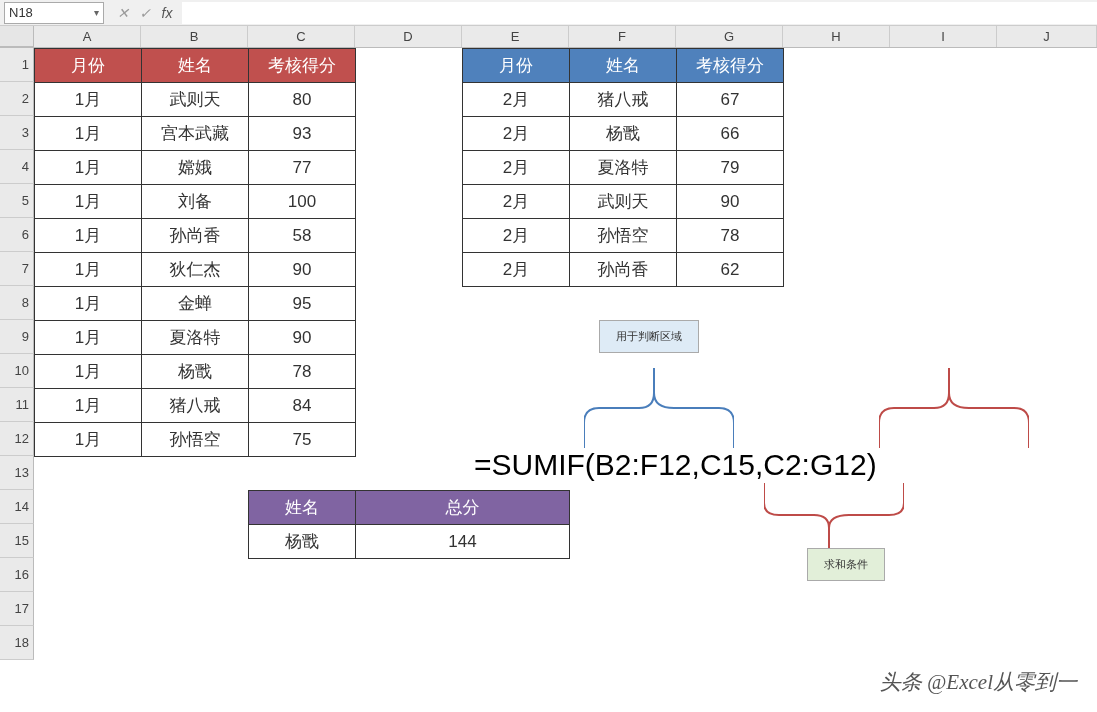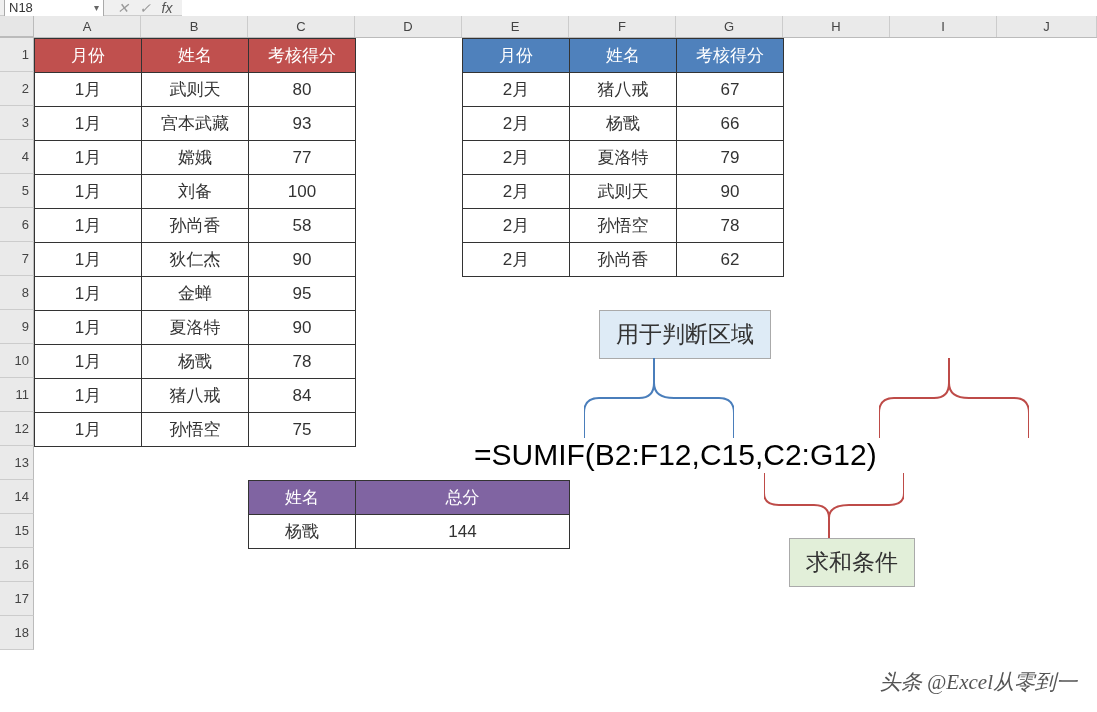--- a/index.html
+++ b/index.html
@@ -1,19 +1,19 @@
 <!DOCTYPE html>
 <html><head>
   <meta charset="utf-8">
   <style>
     * { box-sizing: border-box; }
     body { margin: 0; padding: 0; font-family: Arial, "Microsoft YaHei", sans-serif; font-size: 14px; color: #333; background: #fff; width: 1097px; height: 712px; position: relative; }
     
     
-    .formula-bar { height: 16px; border-bottom: 1px solid #ccc; display: flex; align-items: center; background: #f0f0f0; }
+    .formula-bar { height: 26px; border-bottom: 1px solid #ccc; display: flex; align-items: center; background: #f0f0f0; }
     .name-box { width: 100px; height: 22px; background: #fff; border: 1px solid #aaa; margin: 0 4px; padding: 0 4px; font-size: 13px; display: flex; align-items: center; justify-content: space-between; }
     .name-box .dropdown { color: #666; font-size: 10px; }
     .fb-controls { display: flex; align-items: center; gap: 4px; padding: 0 6px; }
     .fb-btn { width: 18px; height: 22px; display: flex; align-items: center; justify-content: center; color: #999; cursor: pointer; font-style: italic; }
     .fx { color: #555; }
     .formula-input { flex: 1; height: 22px; background: #fff; border: none; padding: 0 4px; }
     
     
     .grid-wrap { position: relative; }
     .col-headers { display: flex; height: 22px; background: #e6e6e6; border-bottom: 1px solid #bbb; }
@@ -43,21 +43,21 @@
     .t2 th { background: #4f81bc; color: #fff; width: 107px; }
     .t2 td { width: 107px; }
     
     .t3 { left: 214px; top: 442px; }
     .t3 th { background: #8064a2; color: #fff; }
     .t3 td { }
     .t3 .c1 { width: 107px; } .t3 .c2 { width: 214px; }
     
     
     .anno { position: absolute; left: 420px; top: 250px; width: 660px; height: 380px; }
-    .anno-box { position: absolute; padding: 8px 16px; font-size: 23px; text-align: left; border: 1px solid #aaa; }
+    .anno-box { position: absolute; padding: 8px 16px; font-size: 11px; text-align: left; border: 1px solid #aaa; }
     .ab-blue { background: #deebf6; }
     .ab-green { background: #e2efd9; }
     
     .formula-text { position: absolute; font-size: 30px; font-family: Liberation Sans, sans-serif; color: #000000; white-space: nowrap; }
     
     .brace { position: absolute; }
     .brace svg { display: block; }
     
     .watermark { position: absolute; right: 20px; bottom: 16px; font-size: 21px; color: #555; font-style: italic; font-family: "SimSun"; text-align: center; }
   </style>
@@ -229,21 +229,21 @@
         </tr>
         <tr>
           <td class="c1">杨戬</td>
           <td class="c2">144</td>
         </tr>
       </tbody>
         </table>
 
       <div class="anno">
         <div class="anno-box ab-blue" style="left:145px; top:22px;">用于判断区域</div>
-        <div class="anno-box ab-green" style="left:335px; top:250px;">求和条件</div>
+        <div class="anno-box ab-green" style="left:353px; top:250px;">求和条件</div>
         <div class="formula-text" style="left:20px; top:150px;">=SUMIF(B2:F12,C15,C2:G12)</div>
 
         <div class="brace" style="left:130px; top:70px;">
           <svg width="150" height="80">
               <path d="M0 80 L0 55 Q0 40 15 40 L55 40 Q70 40 70 25 L70 0 M70 25 Q70 40 90 40 L135 40 Q150 40 150 55 L150 80" fill="none" stroke="#4a7ebb" stroke-width="2"></path>
             </svg>
         </div>
 
         <div class="brace" style="left:425px; top:70px;">
           <svg width="150" height="80">

